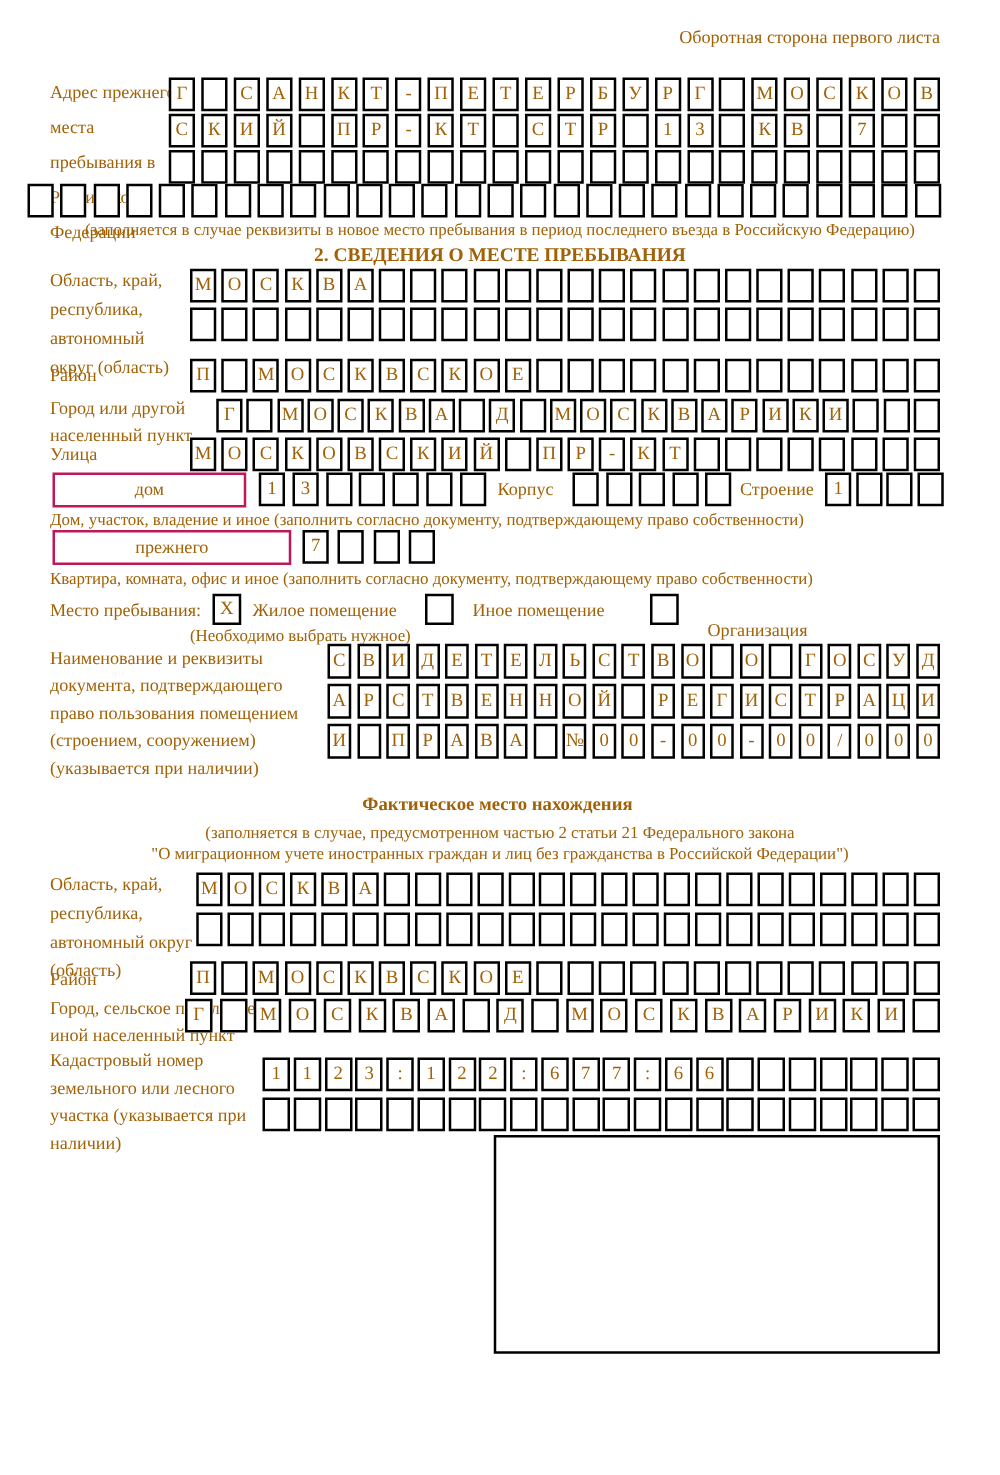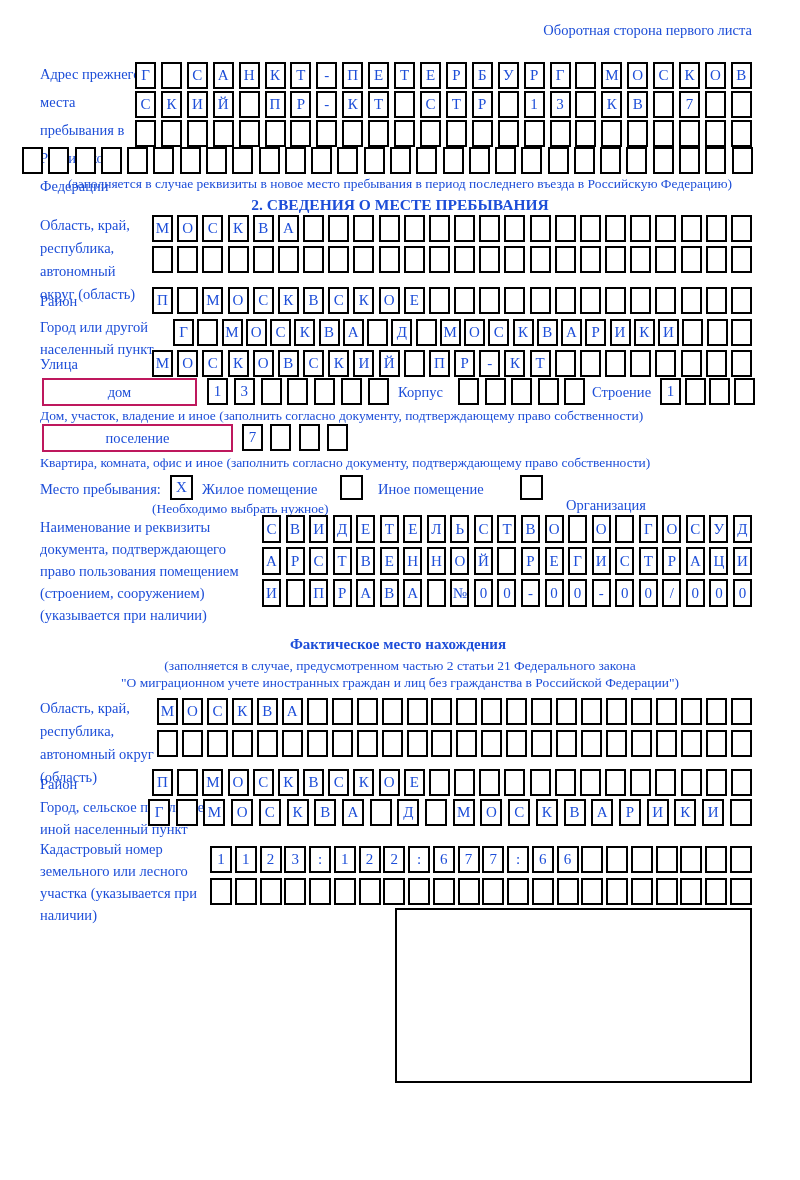--- a/index.html
+++ b/index.html
@@ -1,18 +1,18 @@
 <!DOCTYPE html>
 <html><head>
 <meta charset="utf-8">
 <style>
   html,body { margin:0; padding:0; background:#fff; }
   .page {
     position:relative; width:800px; height:1180px; background:#fff;
-    font-family:"Liberation Serif","DejaVu Serif",serif; color:#1d4ed8;
+    font-family:"Liberation Serif","DejaVu Serif",serif; color:#a16207;
     overflow:hidden;
   }
   .abs { position:absolute; }
   .lbl { font-size:14.5px; line-height:23px; }
   .note { font-size:13.5px; }
   .title { font-size:15.5px; font-weight:bold; }
   .center { text-align:center; }
   .right { text-align:right; }
 
   .r { position:absolute; display:flex; justify-content:space-between; }
@@ -318,21 +318,21 @@
     </div>
   <div class="abs lbl" style="top:381px; left:592px;">Строение</div>
   <div class="r" style="top:378px; left:660px; width:95px;">
       <span class="cell">1</span>
       <span class="cell"></span>
       <span class="cell"></span>
       <span class="cell"></span>
     </div>
   <div class="abs note" style="top:408px; left:40px;">Дом, участок, владение и иное (заполнить согласно документу, подтверждающему право собственности)</div>
 
-  <div class="fieldrect" style="top:424px; left:42px; width:191px;">поселение</div>
+  <div class="fieldrect" style="top:424px; left:42px; width:191px;">прежнего</div>
   <div class="r" style="top:424px; left:242px; width:106px;">
       <span class="cell">7</span>
       <span class="cell"></span>
       <span class="cell"></span>
       <span class="cell"></span>
     </div>
   <div class="abs note" style="top:455px; left:40px;font-family:Liberation Serif, serif;">Квартира, комната, офис и иное (заполнить согласно документу, подтверждающему право собственности)</div>
 
   <div class="abs lbl" style="top:478px; left:40px;">Место пребывания:</div>
   <div class="chk" style="top:475px; left:170px;">X</div>

